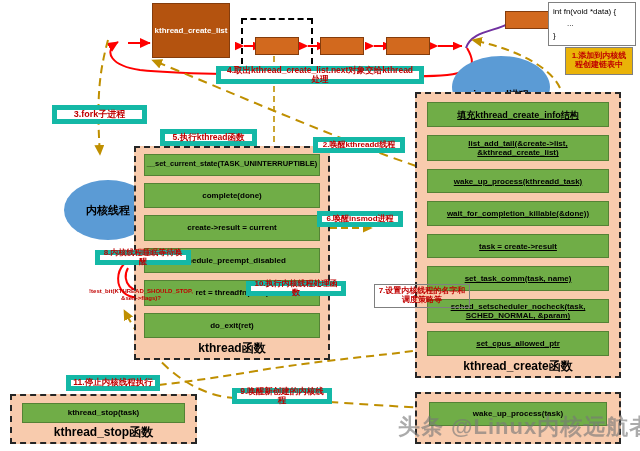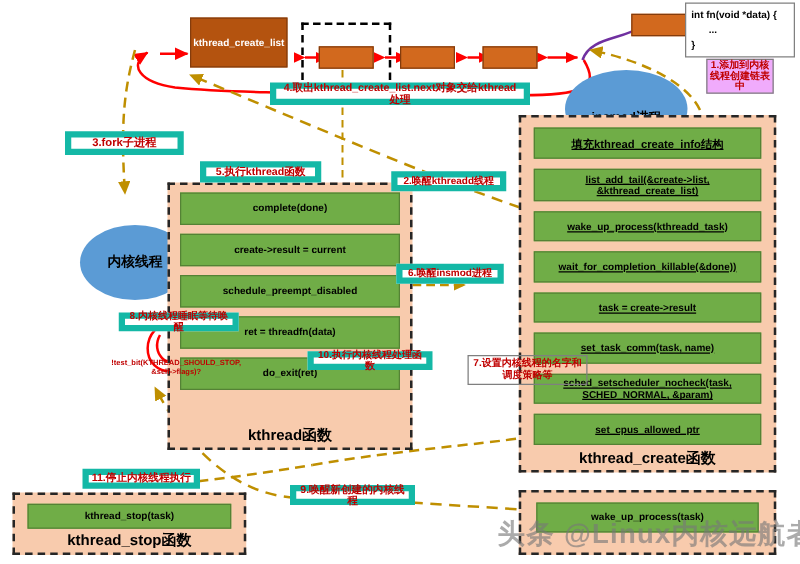--- a/index.html
+++ b/index.html
@@ -26,21 +26,21 @@
   .step{background:#70AD47;border:1px solid #548235;color:#000;font-weight:bold;
         display:flex;align-items:center;justify-content:center;text-align:center;
         line-height:1.15;box-sizing:border-box;}
 
   
   .callout{background:#ffffff;border:5px solid #14b8a6;color:#C00000;font-weight:bold;
            display:flex;align-items:center;justify-content:center;text-align:center;
            line-height:1.1;box-sizing:border-box;padding:1px 2px;}
   .callout.nobox{border:none;background:transparent;}
 
-  .codebox{background:#ffffff;border:1px solid #808080;color:#000;font-weight:bold;
+  .codebox{background:#ffffff;border:1px solid #808080;color:#000;font-weight:normal;
            font-size:8px;box-sizing:border-box;padding:3px 4px;line-height:1.5;}
 
   .redcode{position:absolute;color:#C00000;font-weight:bold;font-size:6px;line-height:1.15;}
 
   .watermark{position:absolute;color:rgba(120,120,120,.62);font-weight:bold;
              font-size:22px;white-space:nowrap;letter-spacing:1px;}
 </style>
 </head>
 <body>
 
@@ -123,58 +123,61 @@
       <path d="M236,398 C190,396 150,360 124,310" marker-end="url(#ar-orange)"></path>
     </g>
 
     <g stroke="#BF8F00" stroke-width="2" stroke-dasharray="8,5" fill="none">
       <path d="M120,388 C160,386 200,380 250,372"></path>
       <path d="M250,372 C320,360 380,356 420,350"></path>
     </g>
   </svg>
 
 
-  <div class="node listbox big" style="left:152px;top:14px;width:78px;height:40px;">
+  <div class="node listbox big" style="left:152px;top:3px;width:78px;height:55px;">
     <span>kthread_create_list</span>
   </div>
 
   <div class="node" style="left:241px;top:18px;width:72px;height:56px;border:2px dashed #000;"></div>
 
   <div class="node listnode" style="left:255px;top:37px;width:44px;height:18px;"></div>
   <div class="node listnode" style="left:320px;top:37px;width:44px;height:18px;"></div>
   <div class="node listnode" style="left:386px;top:37px;width:44px;height:18px;"></div>
   <div class="node listnode" style="left:505px;top:11px;width:48px;height:18px;"></div>
 
   <div class="node codebox" style="left:548px;top:2px;width:88px;height:44px;">
     <div>int fn(void *data) {</div>
     <div style="padding-left:14px;">...</div>
     <div>}</div>
   </div>
 
-  <div class="node callout nobox" style="left:565px;top:47px;width:54px;height:28px;font-size:8px;border:1px solid #7f7f7f;background:#f0abfc;">
+  <div class="node callout nobox" style="left:565px;top:47px;width:68px;height:28px;font-size:8px;border:1px solid #7f7f7f;background:#eab308;">
     <span>1.添加到内核线程创建链表中</span>
   </div>
 
   <div class="node ellipse" style="left:452px;top:56px;width:98px;height:62px;font-size:10px;">
     <span style="margin-top:14px;">insmod进程</span>
   </div>
 
   <div class="node callout" style="left:216px;top:66px;width:208px;height:18px;font-size:8.5px;">
     <span>4.取出kthread_create_list.next对象交给kthread处理</span>
   </div>
 
   <div class="node callout" style="left:52px;top:105px;width:95px;height:19px;font-size:9px;">
     <span>3.fork子进程</span>
   </div>
 
   <div class="node ellipse" style="left:64px;top:180px;width:88px;height:60px;font-size:11px;">
     <span>内核线程</span>
   </div>
 
   <div class="node panel" style="left:134px;top:146px;width:196px;height:214px;padding:6px 8px 20px 8px;">
+    <div class="step" style="width:100%;height:22px;font-size:7.5px;margin-bottom:7px;">
+      <span>__set_current_state(TASK_UNINTERRUPTIBLE)</span>
+    </div>
     <div class="step" style="width:100%;height:26px;font-size:8px;margin-bottom:7px;">
       <span>complete(done)</span>
     </div>
     <div class="step" style="width:100%;height:26px;font-size:8px;margin-bottom:7px;">
       <span>create-&gt;result = current</span>
     </div>
     <div class="step" style="width:100%;height:26px;font-size:8px;margin-bottom:7px;">
       <span>schedule_preempt_disabled</span>
     </div>
     <div class="step" style="width:100%;height:26px;font-size:8px;margin-bottom:7px;">

